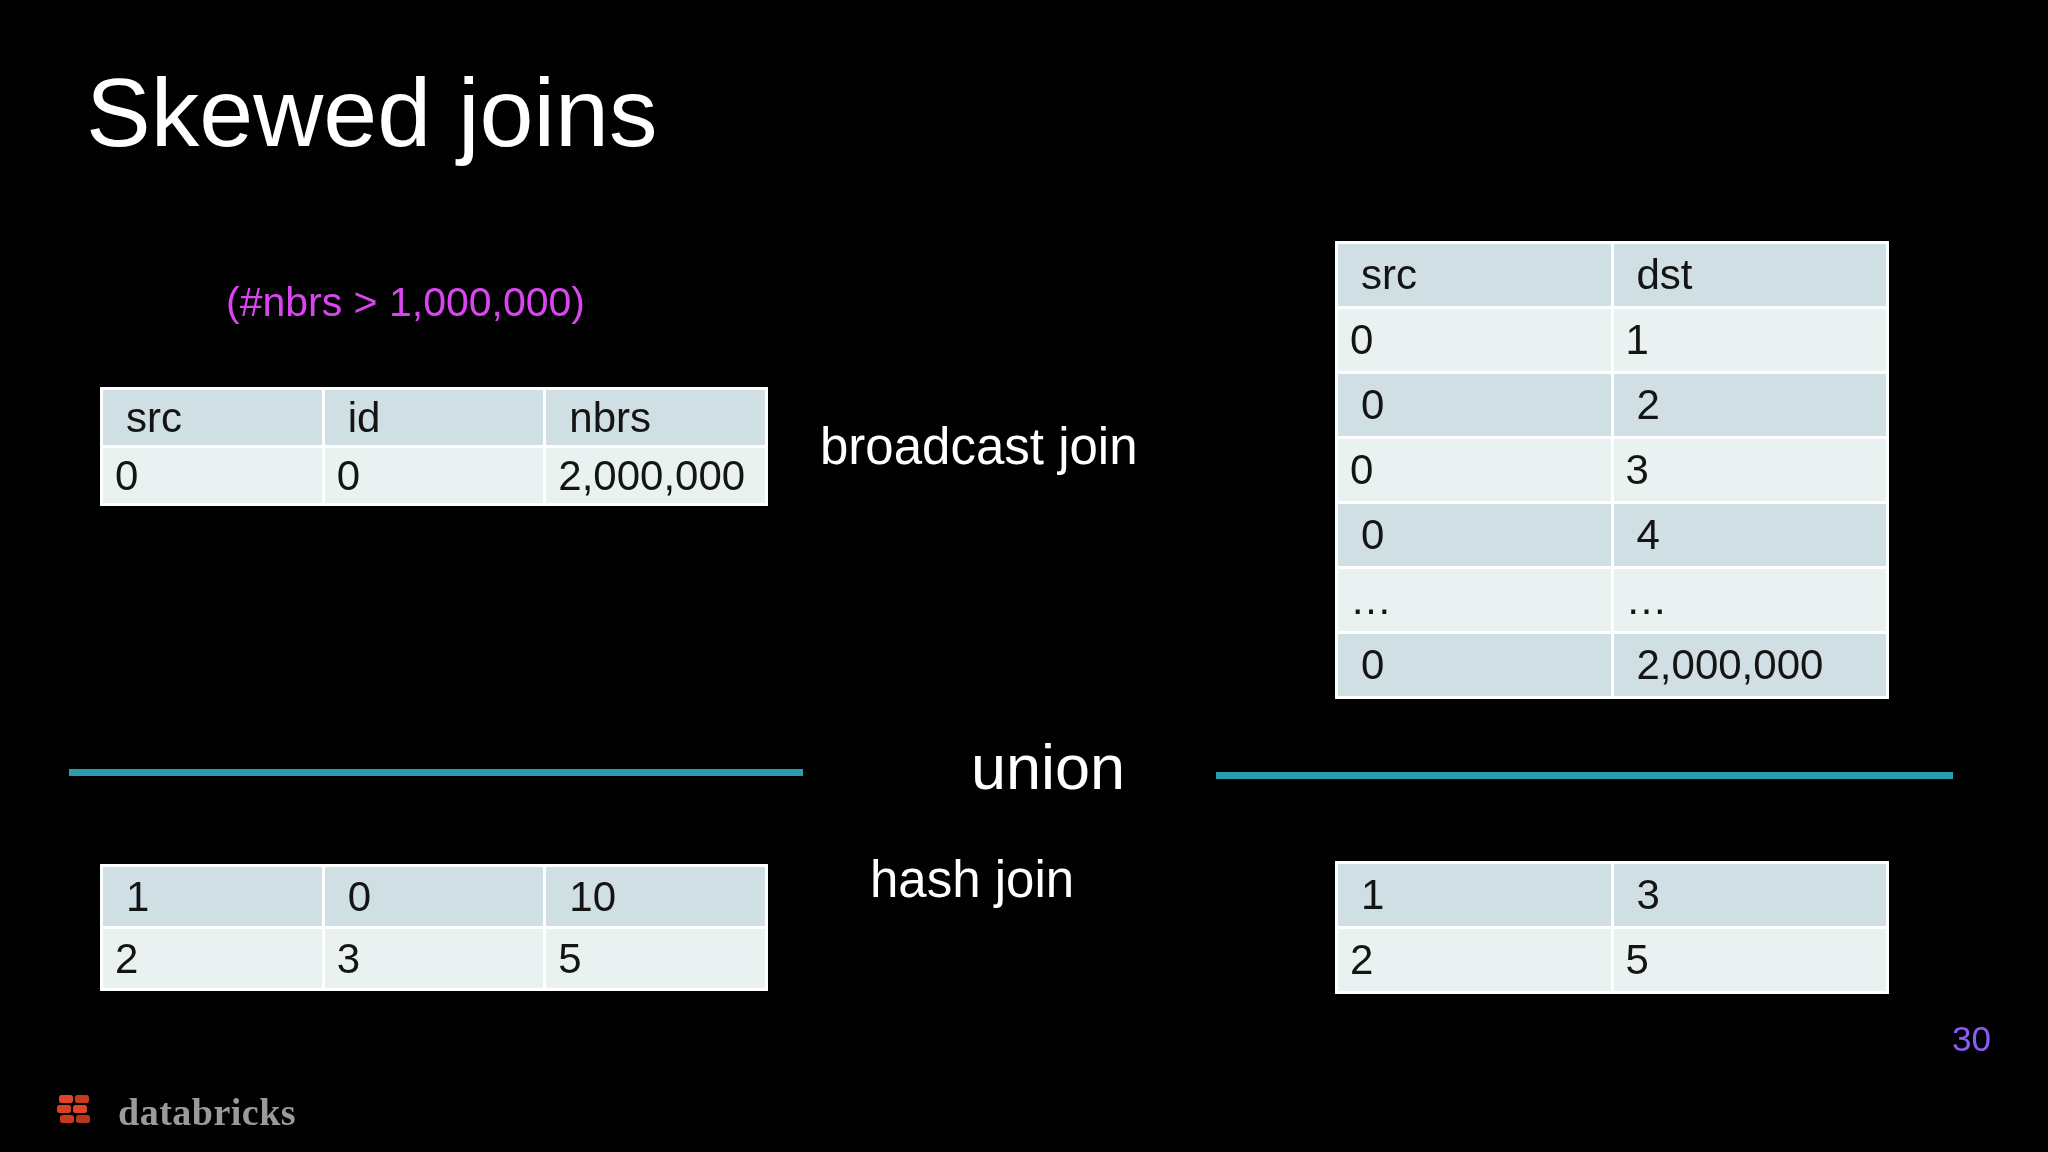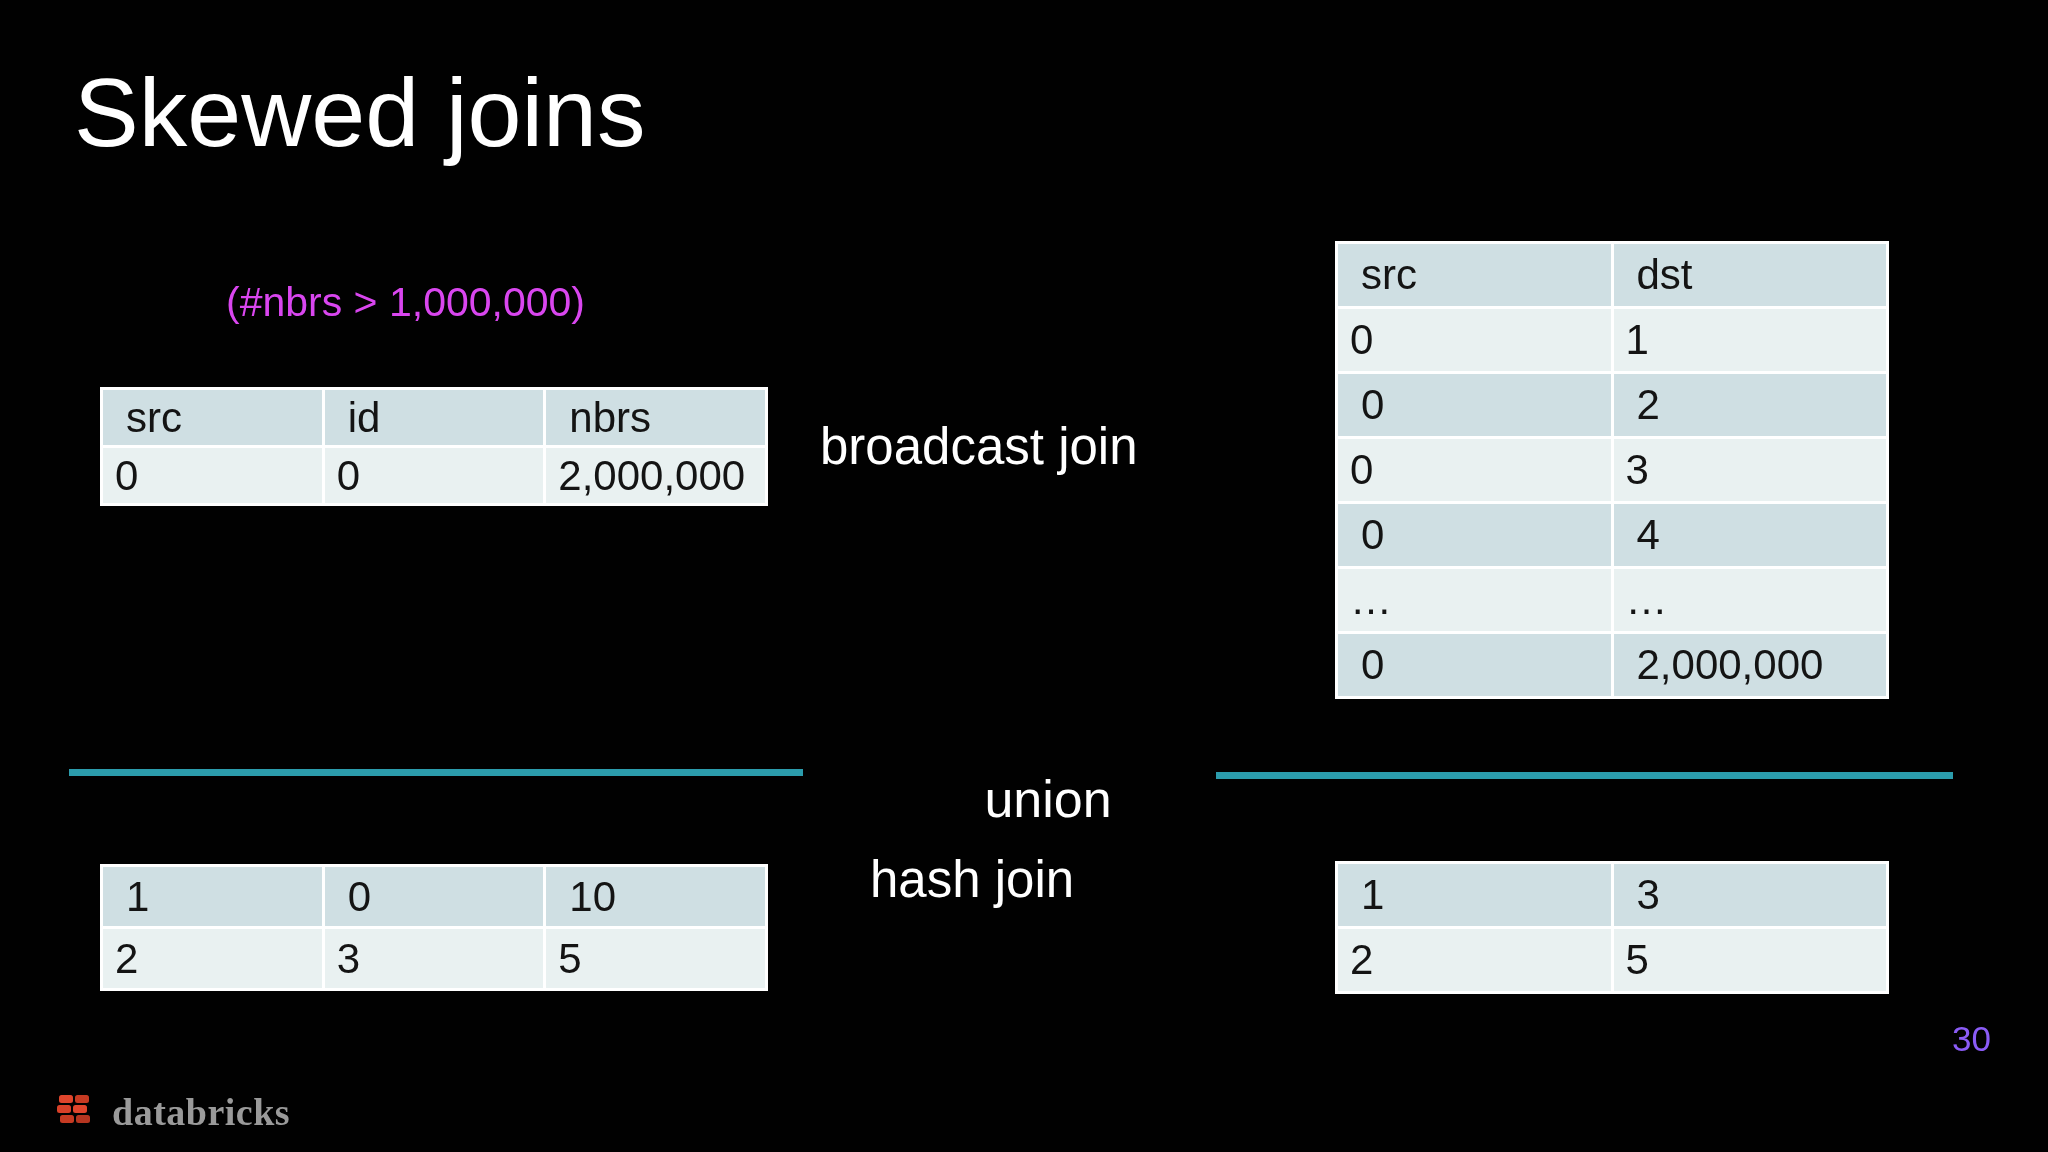--- a/index.html
+++ b/index.html
@@ -6,21 +6,21 @@
   .slide {
     position: relative;
     width: 2048px;
     height: 1152px;
     background: #010101;
     overflow: hidden;
     font-family: "Liberation Sans", sans-serif;
   }
   .title {
     position: absolute;
-    left: 74px;
+    left: 86px;
     top: 48px;
     font-size: 97px;
     line-height: 1.35;
     color: #ffffff;
     font-weight: 400;
   }
   .annotation {
     position: absolute;
     left: 226px;
     top: 279px;
@@ -57,38 +57,37 @@
     font-size: 51px;
   }
   .broadcast-label { left: 820px; top: 417px; width: 460px; }
   .hash-label      { left: 870px; top: 850px; width: 360px; }
   .union-label {
     position: absolute;
     left: 898px;
     top: 731px;
     width: 300px;
     text-align: center;
-    font-size: 52px;
+    font-size: 63px;
     color: #ffffff;
-    margin-top: 38px;
   }
   .union-line {
     position: absolute;
     height: 7px;
     background: #2b9cac;
   }
   .union-line-left  { left: 69px;   top: 769px; width: 734px; }
   .union-line-right { left: 1216px; top: 772px; width: 737px; }
   .footer-logo {
     position: absolute;
     left: 56px;
     top: 1090px;
     display: flex;
     align-items: center;
-    gap: 20px;
+    gap: 26px;
   }
   .logo-text {
     font-family: "Liberation Serif", serif;
     font-size: 38px;
     font-weight: 600;
     color: #9a9a9a;
     letter-spacing: 0.5px;
   }
   .page-number {
     position: absolute;

